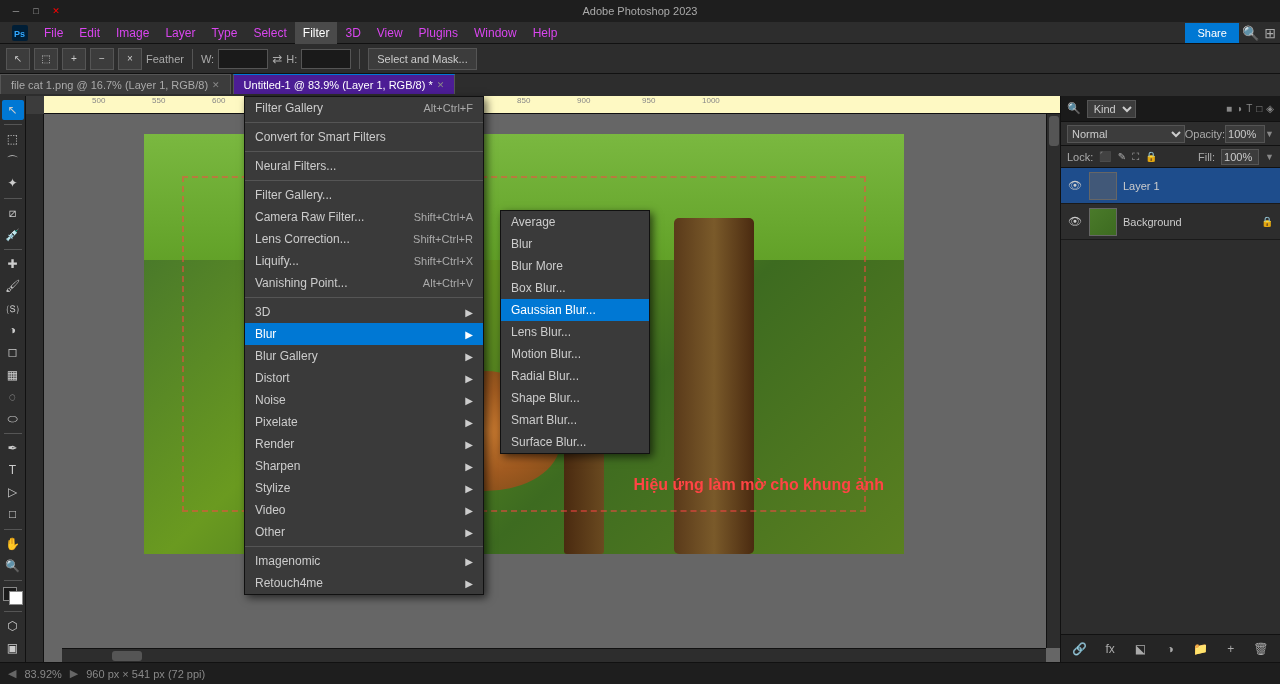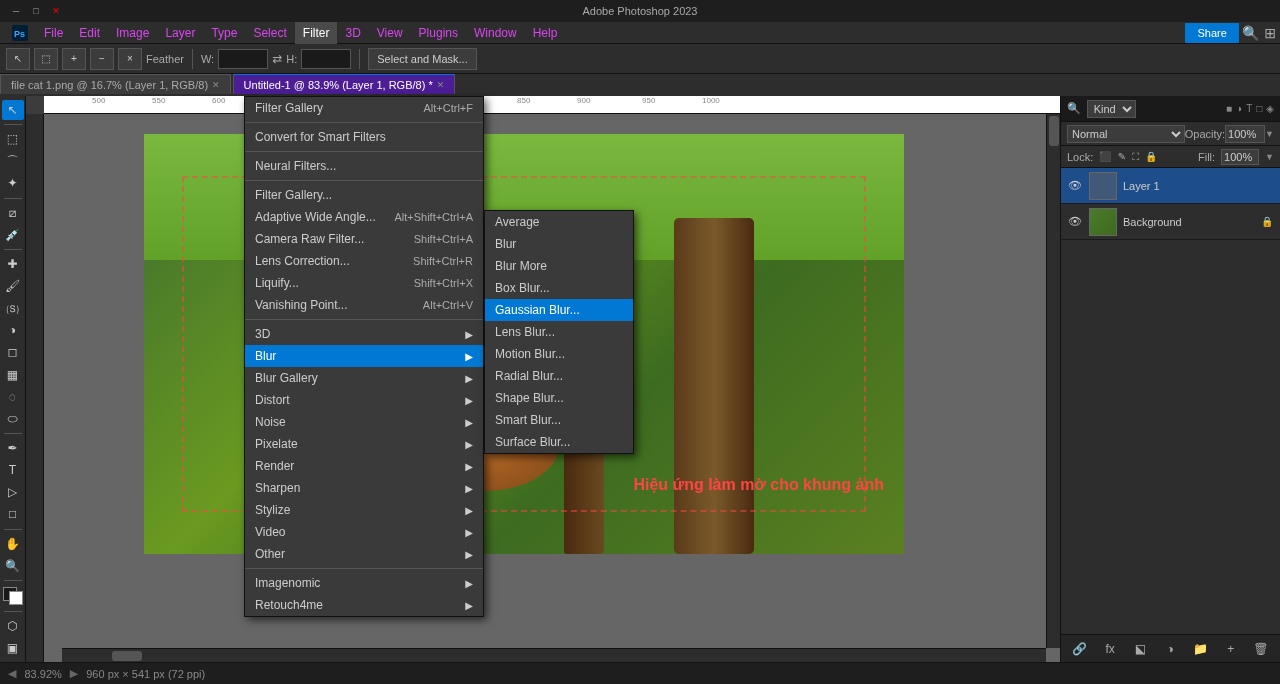--- a/index.html
+++ b/index.html
@@ -137,21 +137,21 @@
 
     
     #canvas-area {
       flex: 1;
       background: #3c3c3c;
       position: relative;
       overflow: hidden;
     }
     #ruler-h {
       position: absolute; top: 0; left: 18px; right: 0; height: 18px;
-      background: #ffffff; border-bottom: 1px solid #111;
+      background: #fef9c3; border-bottom: 1px solid #111;
       display: flex; align-items: center;
     }
     #ruler-v {
       position: absolute; top: 18px; left: 0; bottom: 0; width: 18px;
       background: #2d2d2d; border-right: 1px solid #111;
     }
     #canvas-bg {
       position: absolute;
       top: 18px; left: 18px;
       right: 0; bottom: 0;
@@ -295,21 +295,21 @@
       top: 96px; left: 244px;
       width: 240px;
       background: #3a3a3a;
       border: 1px solid #111;
       box-shadow: 3px 3px 8px rgba(0,0,0,0.6);
       z-index: 200;
     }
     
     #blur-submenu {
       position: absolute;
-      top: 210px; left: 484px;
+      top: 210px; left: 500px;
       width: 150px;
       background: #3a3a3a;
       border: 1px solid #111;
       box-shadow: 3px 3px 8px rgba(0,0,0,0.6);
       z-index: 201;
     }
     .menu-entry {
       height: 22px;
       display: flex;
       align-items: center;
@@ -573,24 +573,20 @@
   </div>
   <div class="menu-separator"></div>
   <div class="menu-entry">
     <span>Neural Filters...</span>
   </div>
   <div class="menu-separator"></div>
   <div class="menu-entry">
     <span>Filter Gallery...</span>
   </div>
   <div class="menu-entry">
-    <span>Adaptive Wide Angle...</span>
-    <span class="shortcut">Alt+Shift+Ctrl+A</span>
-  </div>
-  <div class="menu-entry">
     <span>Camera Raw Filter...</span>
     <span class="shortcut">Shift+Ctrl+A</span>
   </div>
   <div class="menu-entry">
     <span>Lens Correction...</span>
     <span class="shortcut">Shift+Ctrl+R</span>
   </div>
   <div class="menu-entry">
     <span>Liquify...</span>
     <span class="shortcut">Shift+Ctrl+X</span>

